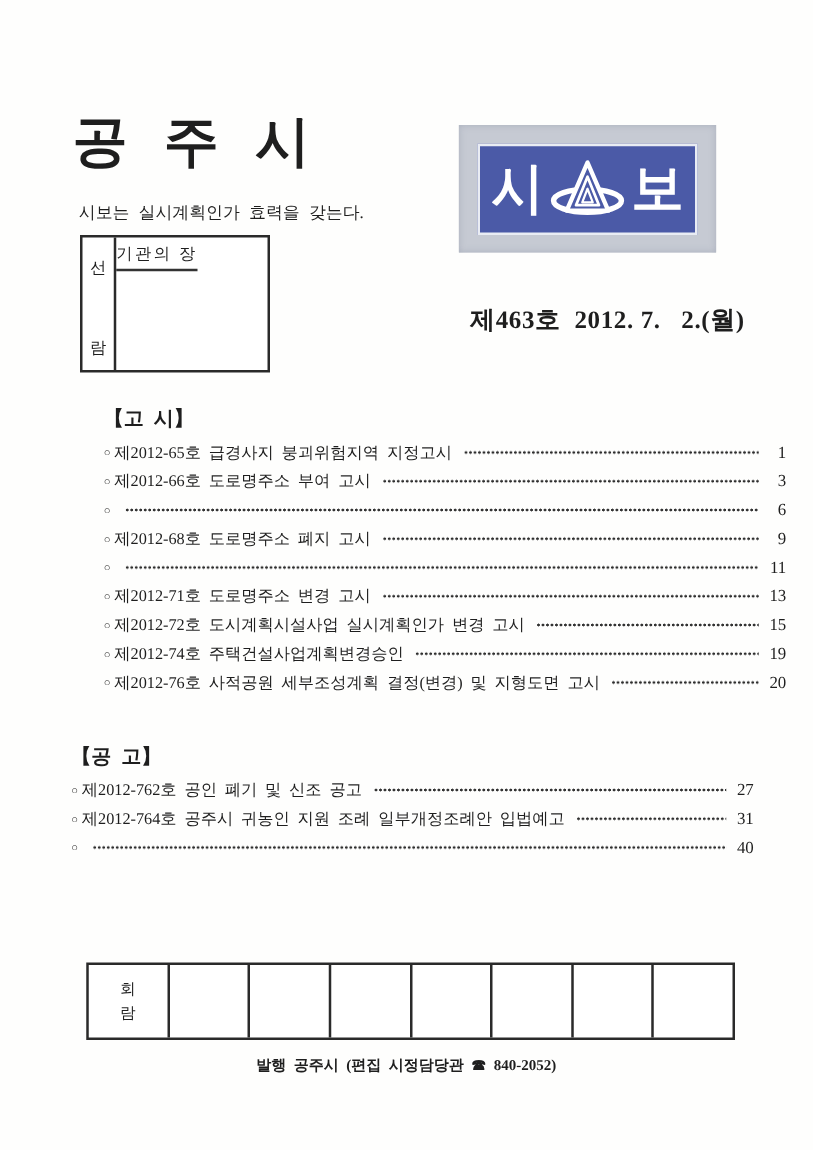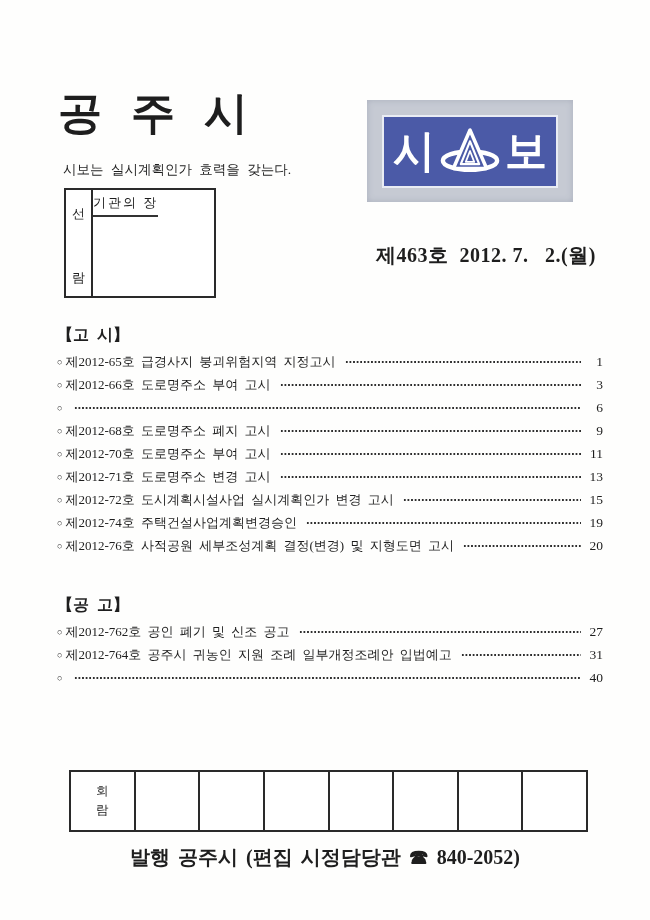--- a/index.html
+++ b/index.html
@@ -65,21 +65,21 @@
   }
 
   
   #issue-line {
     left:376px; top:242px;
     font-size:20px; font-weight:700; white-space:pre; letter-spacing:0.5px;
   }
 
   
   .toc-section { position:absolute; left:57px; width:546px; }
-  #section-0 { top:325px; }
+  #section-0 { top:325px;margin-left:26px; }
   #section-1 { top:595px; }
   .toc-title { font-size:16px; font-weight:700; white-space:pre; height:22px; margin-bottom:3px; }
   .toc-row { display:flex; align-items:center; height:23px; }
   .toc-bullet { font-size:9px; margin-right:3px; flex:none; }
   .toc-label { font-size:13px; white-space:pre; word-spacing:3px; flex:none; }
   .toc-leader {
     flex:1; align-self:stretch; margin:0 7px 0 9px;
     background-image:radial-gradient(circle, #2e2e2e 1px, rgba(0,0,0,0) 1.25px);
     background-size:3.6px 6px; background-repeat:repeat-x; background-position:0 center;
   }
@@ -94,21 +94,21 @@
   .circ-cell { flex:1; border-right:2px solid #2a2a2a; box-sizing:border-box; }
   .circ-cell:last-child { border-right:none; }
   #circ-label {
     display:flex; flex-direction:column; align-items:center; justify-content:center;
     font-size:12.5px; line-height:1.55;
   }
 
   
   #footer {
     left:0; top:844px; width:650px; text-align:center;
-    font-size:20px; font-weight:700; word-spacing:3px;
+    font-size:12px; font-weight:700; word-spacing:3px;
   }
 </style>
 </head>
 <body>
 
 <div class="abs" id="city-title">공 주 시</div>
 
 <div class="abs" id="effect-note">시보는 실시계획인가 효력을 갖는다.</div>
 
 <div class="abs" id="stamp-table">
@@ -158,21 +158,20 @@
         <span class="toc-page">6</span>
       </div>
       <div class="toc-row">
         <span class="toc-bullet">○</span>
         <span class="toc-label">제2012-68호 도로명주소 폐지 고시</span>
         <span class="toc-leader"></span>
         <span class="toc-page">9</span>
       </div>
       <div class="toc-row">
         <span class="toc-bullet">○</span>
-        <span class="toc-label">제2012-70호 도로명주소 부여 고시</span>
         <span class="toc-leader"></span>
         <span class="toc-page">11</span>
       </div>
       <div class="toc-row">
         <span class="toc-bullet">○</span>
         <span class="toc-label">제2012-71호 도로명주소 변경 고시</span>
         <span class="toc-leader"></span>
         <span class="toc-page">13</span>
       </div>
       <div class="toc-row">

